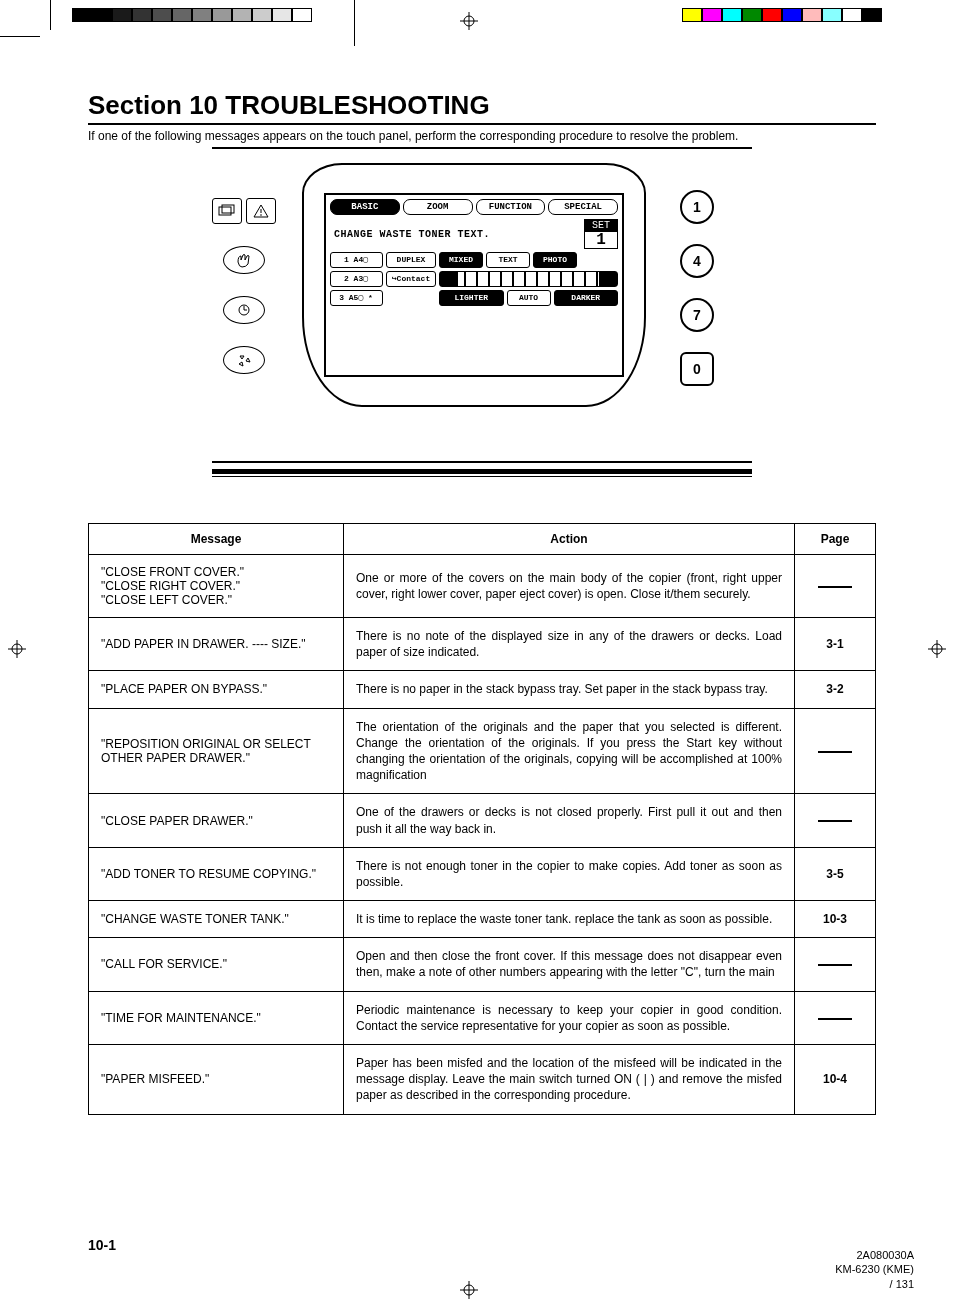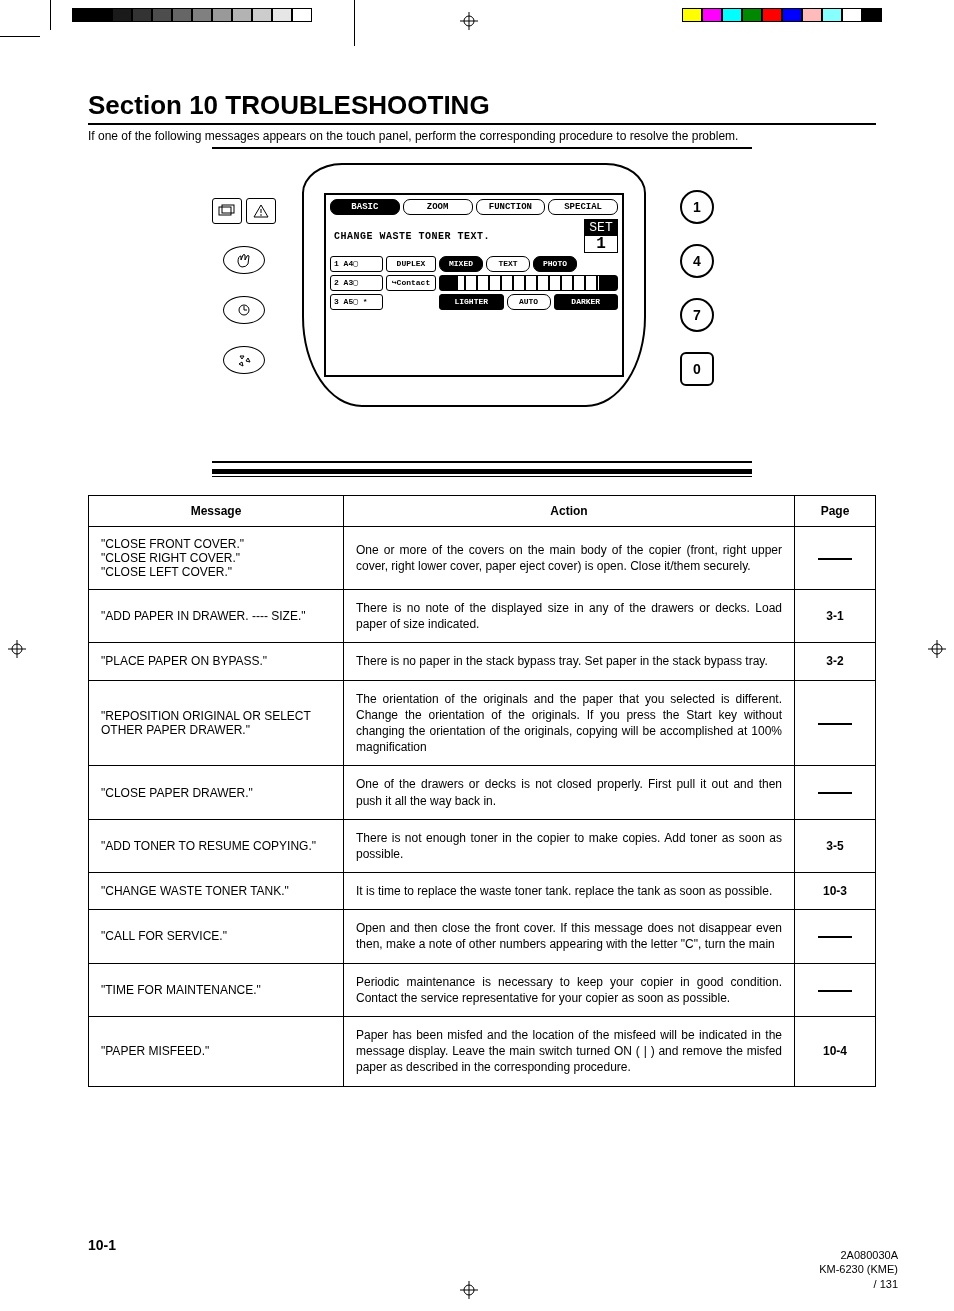--- a/index.html
+++ b/index.html
@@ -49,21 +49,21 @@
     font-size: 14px;
     font-weight: bold;
     margin: 14px 0 6px 0;
   }
   .intro {
     font-size: 12px;
     margin: 0 0 4px 0;
   }
   .figure-block {
     width: 540px;
-    margin: 0 auto 18px auto;
+    margin: 0 auto 46px auto;
   }
   .figure-block .bar { height: 2px; background: #000; margin: 2px 0; }
   .figure {
     height: 280px;
     position: relative;
     margin: 14px 0 18px 0;
   }
   .panel-body {
     position: absolute;
     left: 90px; top: 0;
@@ -145,23 +145,23 @@
     font-size: 8px;
     font-weight: bold;
     line-height: 14px;
     text-align: center;
     border-radius: 3px;
     padding: 0 4px;
     flex-shrink: 0;
   }
   .chip.w { background: #fff; color: #000; }
   .chip.b { background: #000; color: #fff; }
-  .chip.slot { width: 44px; text-align: left; padding-left: 3px; }
+  .chip.slot { width: 44px; text-align: center; padding-left: 3px; }
   .chip.sm { width: 40px; }
-  .chip.tiny { width: 34px; border-radius: 7px; }
+  .chip.tiny { width: 34px; }
   .scale {
     flex: 1;
     border: 1.5px solid #000;
     height: 14px;
     border-radius: 3px;
     background:
       linear-gradient(90deg, #000 10%, transparent 10%, transparent 90%, #000 90%),
       repeating-linear-gradient(90deg, #000 0 2px, transparent 2px 12px);
   }
   .left-icons {
@@ -233,21 +233,21 @@
   }
   .pagenum {
     position: absolute;
     left: 88px;
     bottom: 58px;
     font-weight: bold;
     font-size: 14px;
   }
   .footer {
     position: absolute;
-    right: 56px;
+    right: 40px;
     bottom: 20px;
     text-align: right;
     font-size: 11px;
     line-height: 1.3;
   }
 </style>
 </head>
 <body>
 
 <div class="page">
@@ -356,21 +356,21 @@
           <div class="screen">
             <div class="tabrow">
               <div class="tab active">BASIC</div>
               <div class="tab">ZOOM</div>
               <div class="tab">FUNCTION</div>
               <div class="tab">SPECIAL</div>
             </div>
             <div class="msgrow">
               <div class="msg">CHANGE WASTE TONER TEXT.</div>
               <div class="setbox">
-                <div style="font-size:13px;border-bottom:1px solid #000;background:#000;color:#fff">SET</div>
+                <div style="font-size:10px;border-bottom:1px solid #000;background:#000;color:#fff">SET</div>
                 <div style="font-size:16px;font-weight:bold;line-height:16px">1</div>
               </div>
             </div>
             <div class="lowerrows">
               <div class="lrow">
                 <div class="chip w slot">1 A4▢</div>
                 <div class="chip w sm">DUPLEX</div>
                 <div class="chip b tiny">MIXED</div>
                 <div class="chip w tiny">TEXT</div>
                 <div class="chip b tiny">PHOTO</div>

